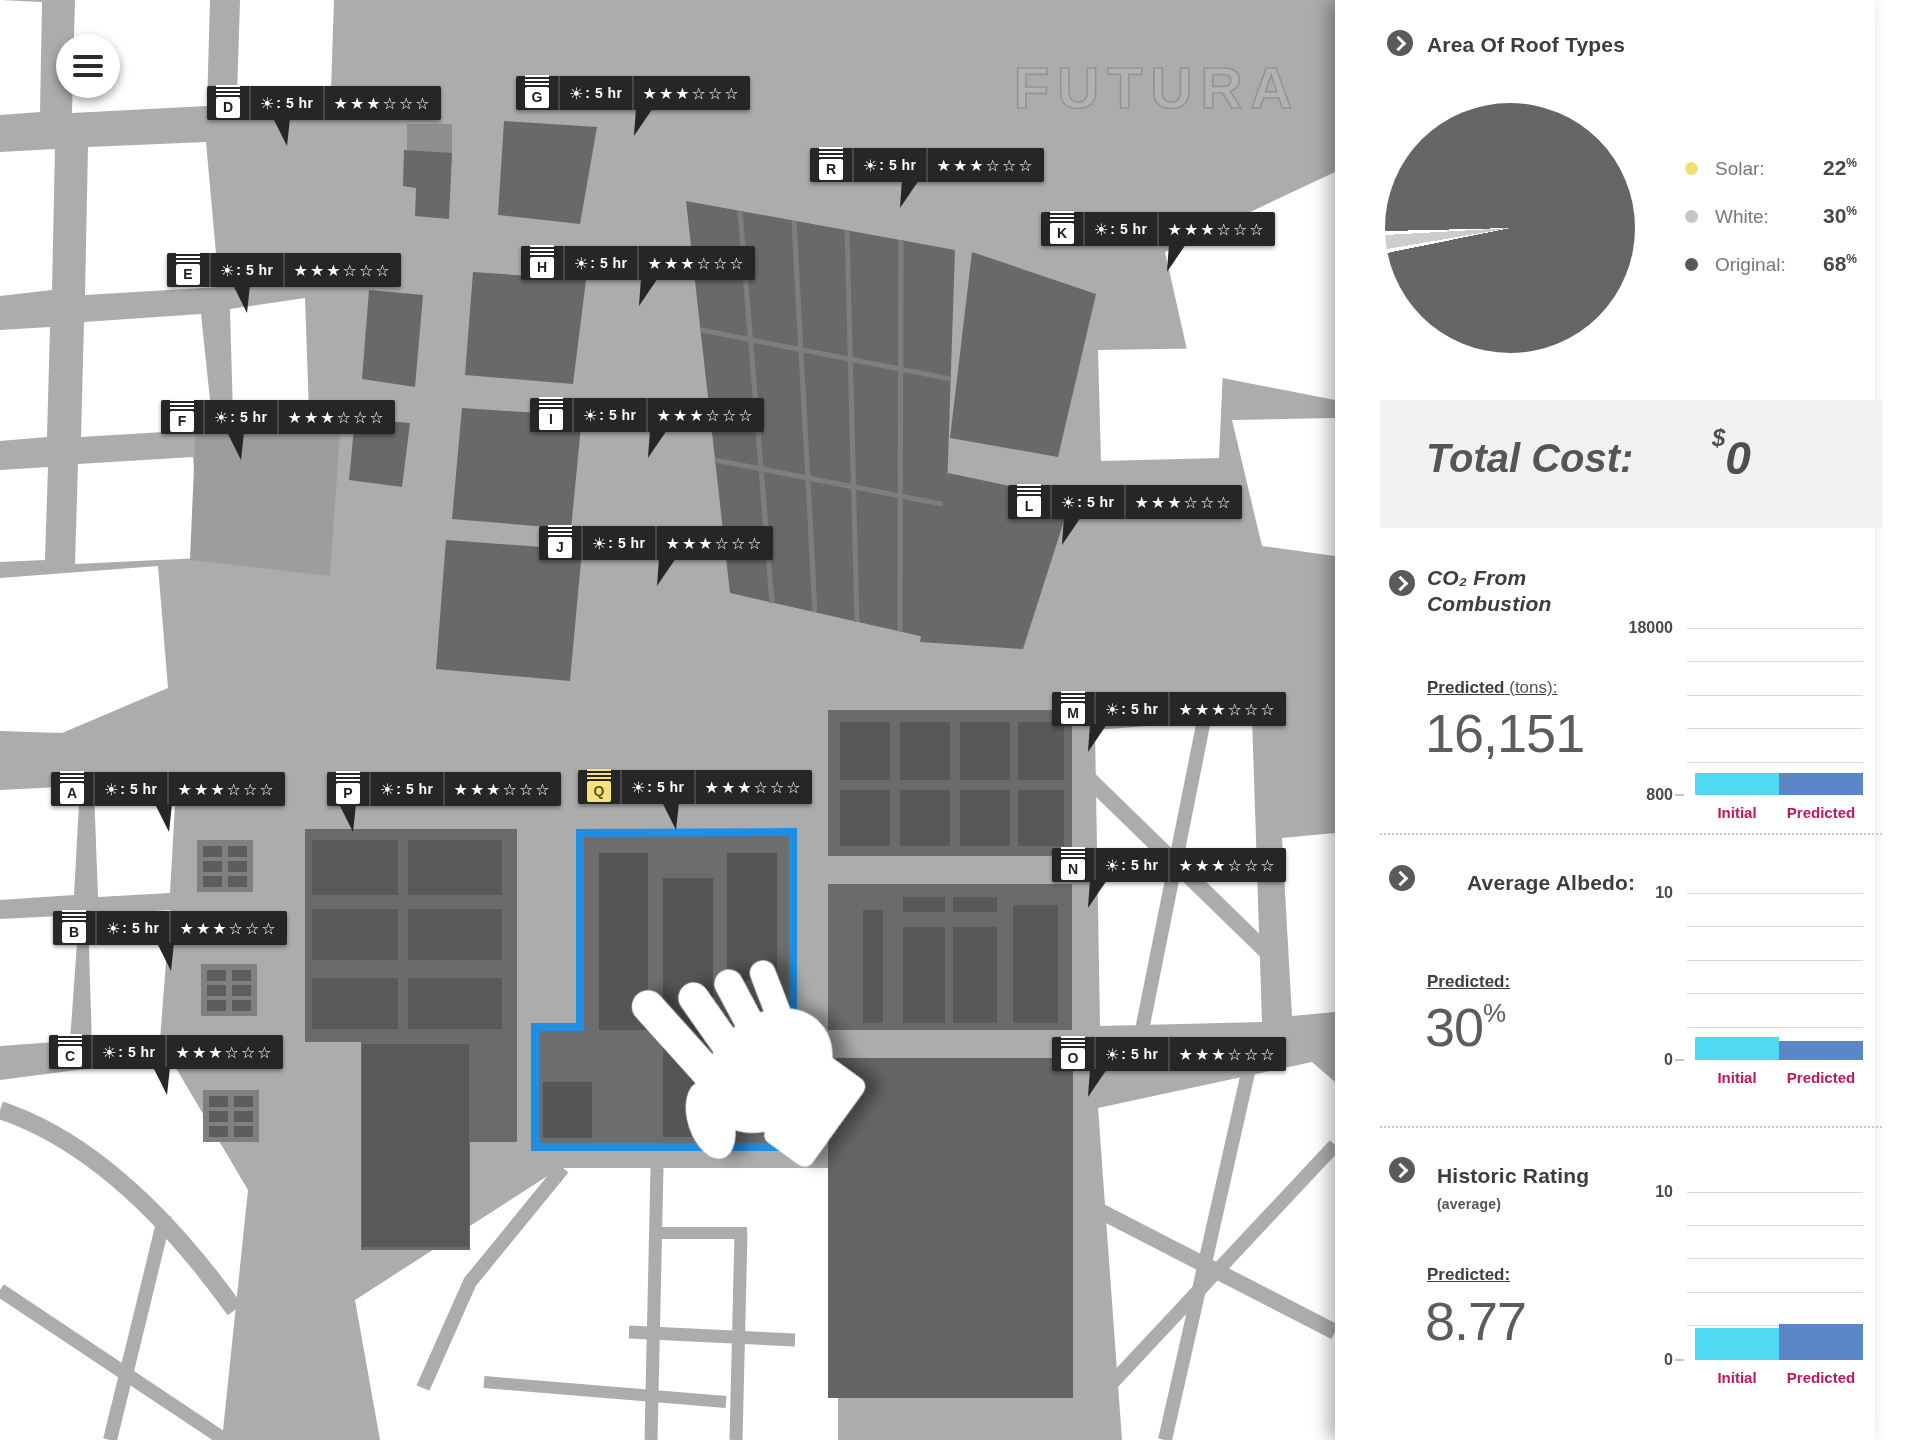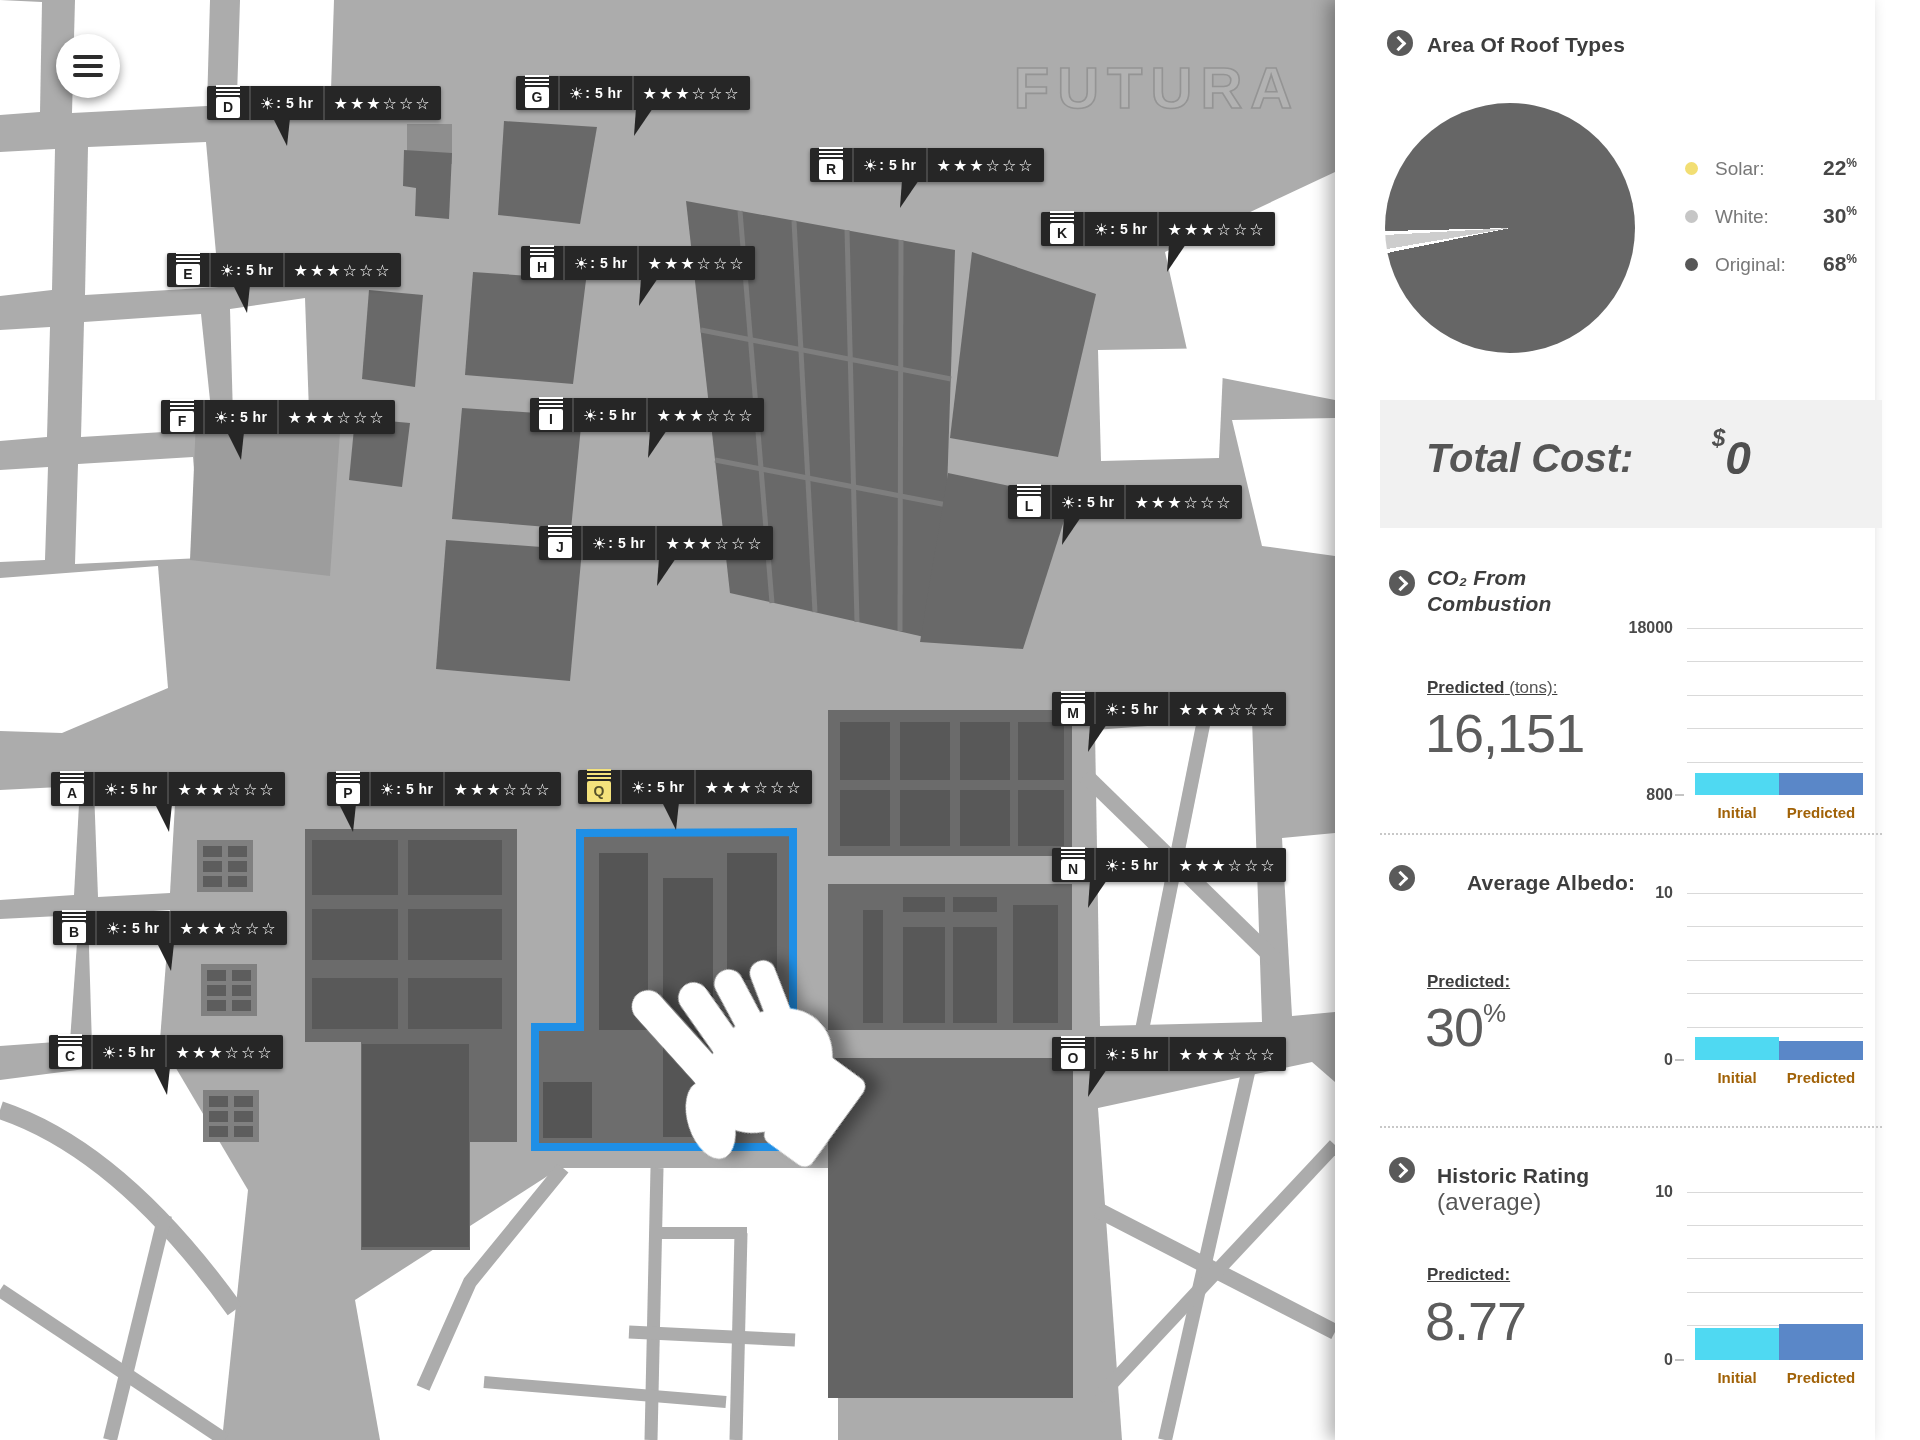--- a/index.html
+++ b/index.html
@@ -32,21 +32,21 @@
     border-left:6px solid transparent;border-right:11px solid transparent;}
   .tail.r{transform:skewX(16deg);transform-origin:top left;}
   .tail.l{transform:skewX(-16deg);transform-origin:top right;}
   
   #sidebar{position:absolute;left:1335px;top:0;width:540px;height:1440px;background:#fff;
     box-shadow:-7px 0 16px rgba(0,0,0,.30);z-index:50;}
   .sb-arrow{position:absolute;width:26px;height:26px;border-radius:50%;background:#5a5a5a;}
   .sb-arrow::after{content:"";position:absolute;left:6px;top:8px;width:8px;height:8px;
     border-top:3px solid #fff;border-right:3px solid #fff;transform:rotate(45deg);}
   .sb-title{position:absolute;font-size:21px;font-weight:bold;color:#3d3d3d;letter-spacing:.2px;}
-  .sb-sub{font-weight:normal;font-size:24px;color:#555;}
+  .sb-sub{font-weight:bold;font-size:14px;color:#555;}
   #pie{position:absolute;left:50px;top:103px;width:250px;height:250px;border-radius:50%;
     background:conic-gradient(#666 0deg 258.5deg,#fff 258.5deg 260.3deg,#cdcdcd 260.3deg 266.8deg,#fff 266.8deg 268.6deg,#666 268.6deg 360deg);}
   .lg-row{position:absolute;left:350px;width:210px;height:22px;}
   .lg-dot{position:absolute;left:0;top:4px;width:13px;height:13px;border-radius:50%;}
   .lg-label{position:absolute;left:30px;top:0;font-size:19px;color:#787878;}
   .lg-val{position:absolute;left:138px;top:-2px;font-size:21px;font-weight:bold;color:#474747;}
   .lg-val sup{font-size:12px;}
   #total-cost{position:absolute;left:45px;top:400px;width:502px;height:128px;background:#f1f1f1;}
   #tc-label{position:absolute;left:46px;top:36px;font-size:40px;font-weight:bold;font-style:italic;color:#555;}
   #tc-value{position:absolute;left:332px;top:24px;color:#4f4f4f;font-style:italic;}
@@ -57,21 +57,21 @@
   .pred-label span{font-weight:normal;color:#555;}
   .big-num{position:absolute;font-size:54px;color:#5c5c5c;letter-spacing:-1px;}
   .big-num sup{font-size:26px;vertical-align:24px;letter-spacing:0;}
   .chart{position:absolute;left:352px;width:176px;}
   .gl{position:absolute;left:0;width:176px;height:1px;background:#d9d9d9;}
   .chart::after{content:"";position:absolute;left:-12px;bottom:-1px;width:9px;height:2px;background:#c4c4c4;}
   .ax{position:absolute;left:-70px;width:56px;text-align:right;font-size:16px;font-weight:bold;color:#4a4a4a;}
   .bar{position:absolute;bottom:0;width:84px;}
   .bar.i{left:8px;background:#4FD9F2;}
   .bar.p{left:92px;background:#5A87C8;}
-  .bl{position:absolute;font-size:15px;font-weight:bold;color:#a16207;text-align:center;}
+  .bl{position:absolute;font-size:15px;font-weight:bold;color:#be185d;text-align:center;}
   .dotsep{position:absolute;left:45px;width:502px;border-top:2px dotted #c8c8c8;}
 </style>
 </head>
 <body>
 
 <div id="stage">
 
   <div id="map-wrap">
     <svg id="map" width="1335" height="1440" viewBox="0 0 1335 1440">
       <defs>

